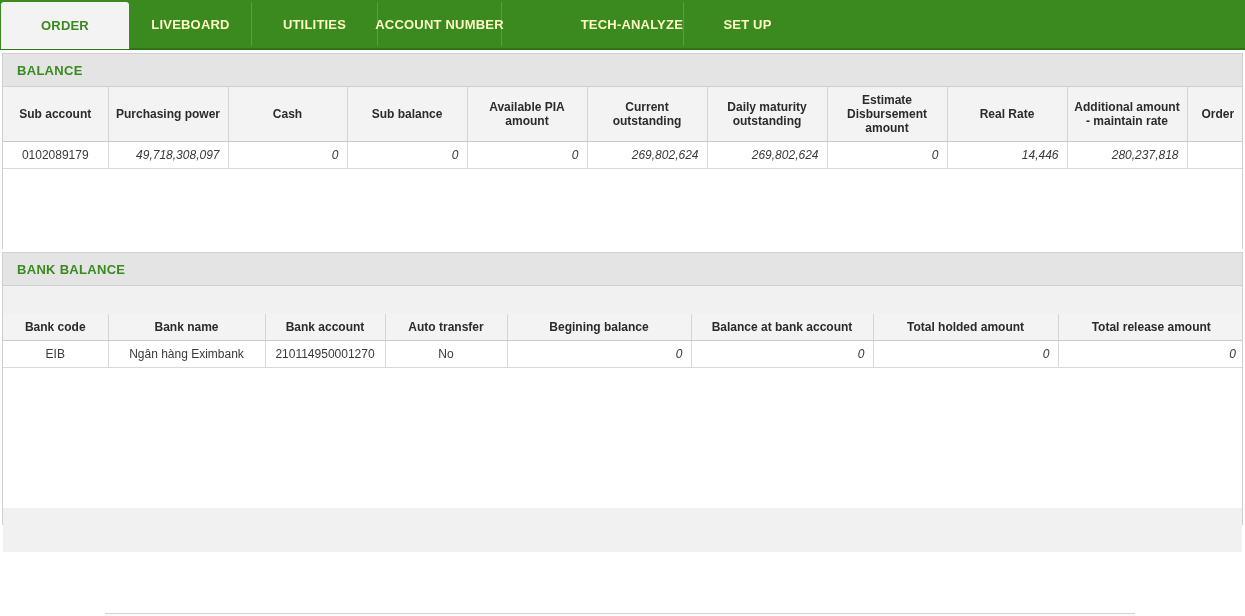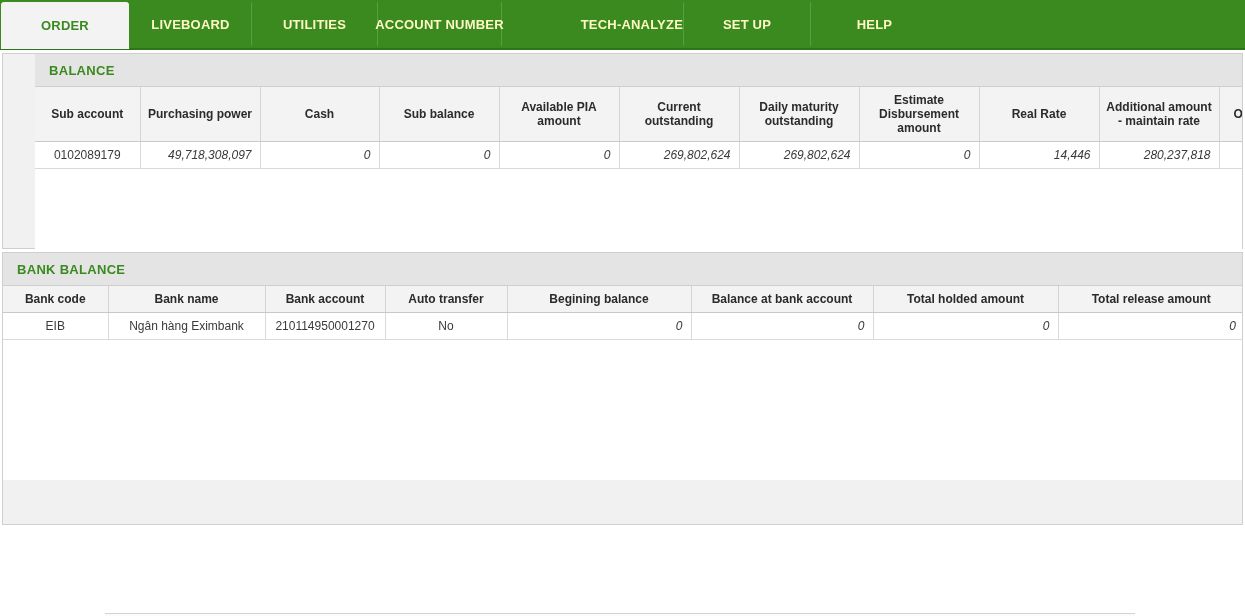--- a/index.html
+++ b/index.html
@@ -190,26 +190,23 @@
     </div>
     <div class="tab" style="width: 124px; justify-content: center;">
       <span>ACCOUNT NUMBER</span>
     </div>
     <div class="tab" style="width: 182px; justify-content: flex-end;">
       <span>TECH-ANALYZE</span>
     </div>
     <div class="tab" style="width: 127px;">
       <span>SET UP</span>
     </div>
-    <div class="tab" style="width: 127px;">
-      <span>HELP</span>
-    </div>
   </div>
 
-<div class="panel" style="height:196px;padding-left:32px;">
+<div class="panel" style="height:196px;">
   <div class="panel-title">BALANCE</div>
   <div style="height:219px;overflow:hidden;background:#f1f1f1;">
     <table class="grid">
       <colgroup id="bal-colgroup">
           <col style="width: 105px;">
           <col style="width: 120px;">
           <col style="width: 119px;">
           <col style="width: 120px;">
           <col style="width: 120px;">
           <col style="width: 120px;">
@@ -258,21 +255,21 @@
     <div class="hs-arrow">❮</div>
     <div class="hs-track">
       <div class="hs-thumb" style="width: 714px; left: 2px;"></div>
     </div>
     <div class="hs-arrow">❯</div>
   </div>
 </div>
 
 <div class="panel" style="height:273px;">
   <div class="panel-title">BANK BALANCE</div>
-  <div style="height:238px;overflow:hidden;background:#f1f1f1;">
+  <div style="height:238px;overflow:hidden;background:#f1f1f1;margin-top:28px;">
     <table class="grid">
       <colgroup id="bank-colgroup">
           <col style="width: 105px;">
           <col style="width: 157px;">
           <col style="width: 120px;">
           <col style="width: 122px;">
           <col style="width: 184px;">
           <col style="width: 182px;">
           <col style="width: 185px;">
           <col style="width: 186px;">

